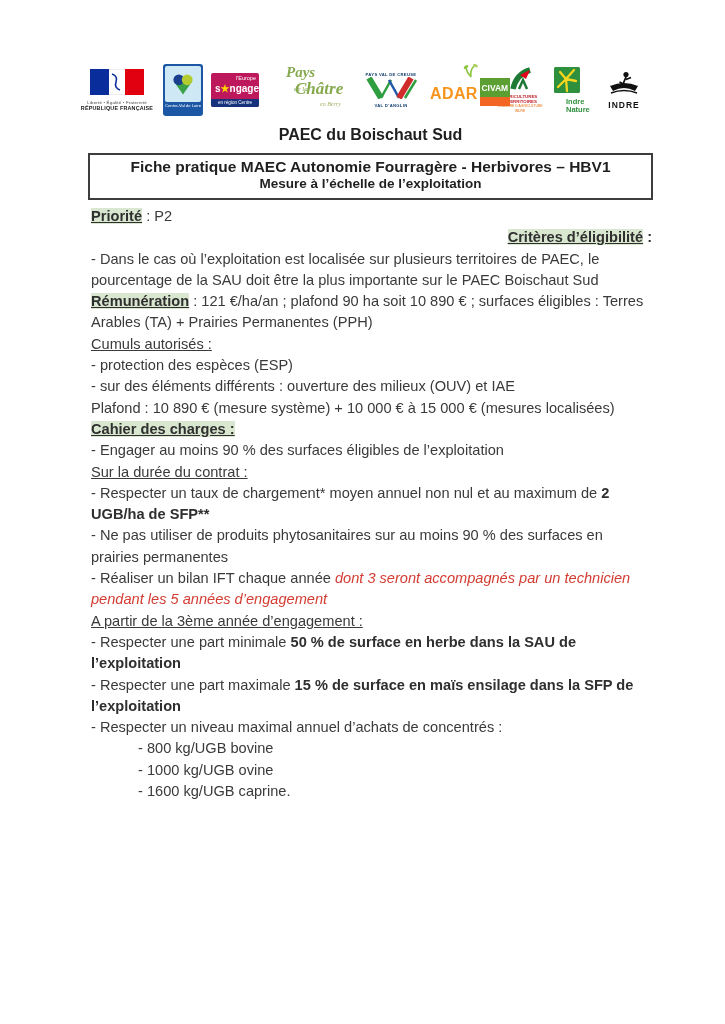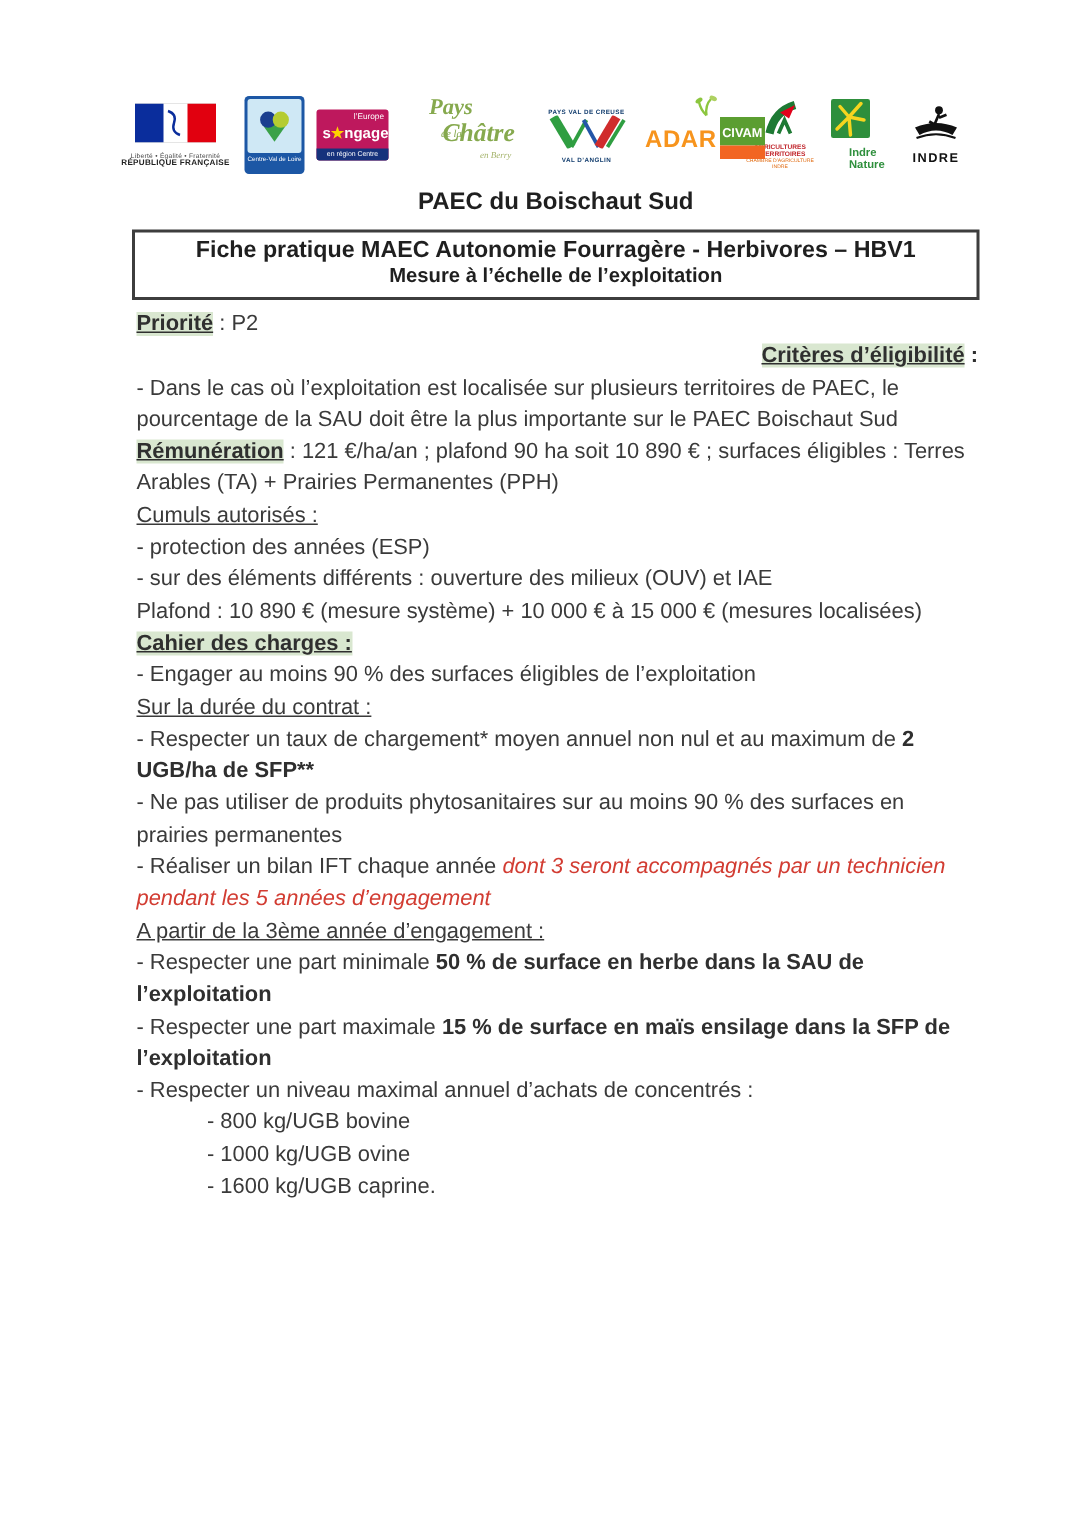--- a/index.html
+++ b/index.html
@@ -206,21 +206,21 @@
 
     <div class="body">
 
       <p class="mt-priorite"><span class="hl ul b">Priorité</span><span> : P2</span></p>
 
       <p class="mt-elig"><span class="hl ul b">Critères d’éligibilité</span><span class="b"> :</span></p>
       <p>- Dans le cas où l’exploitation est localisée sur plusieurs territoires de PAEC, le pourcentage de la SAU doit être la plus importante sur le PAEC Boischaut Sud</p>
 
       <p class="mt-remu"><span class="hl ul b">Rémunération</span><span> : 121 €/ha/an ; plafond 90 ha soit 10 890 € ; surfaces éligibles : Terres Arables (TA) + Prairies Permanentes (PPH)</span></p>
       <p><span class="ul">Cumuls autorisés :</span></p>
-      <p>- protection des années (ESP)</p>
+      <p>- protection des espèces (ESP)</p>
       <p>- sur des éléments différents : ouverture des milieux (OUV) et IAE</p>
       <p>Plafond : 10 890 € (mesure système) + 10 000 € à 15 000 € (mesures localisées)</p>
 
       <p class="mt-cahier"><span class="hl ul b">Cahier des charges :</span></p>
 
       <p class="mt-engager">- Engager au moins 90 % des surfaces éligibles de l’exploitation</p>
 
       <p class="mt-duree"><span class="ul">Sur la durée du contrat :</span></p>
       <p><span>- Respecter un taux de chargement* moyen annuel non nul et au maximum de </span><span class="b">2 UGB/ha de SFP**</span></p>
       <p>- Ne pas utiliser de produits phytosanitaires sur au moins 90 % des surfaces en prairies permanentes</p>

